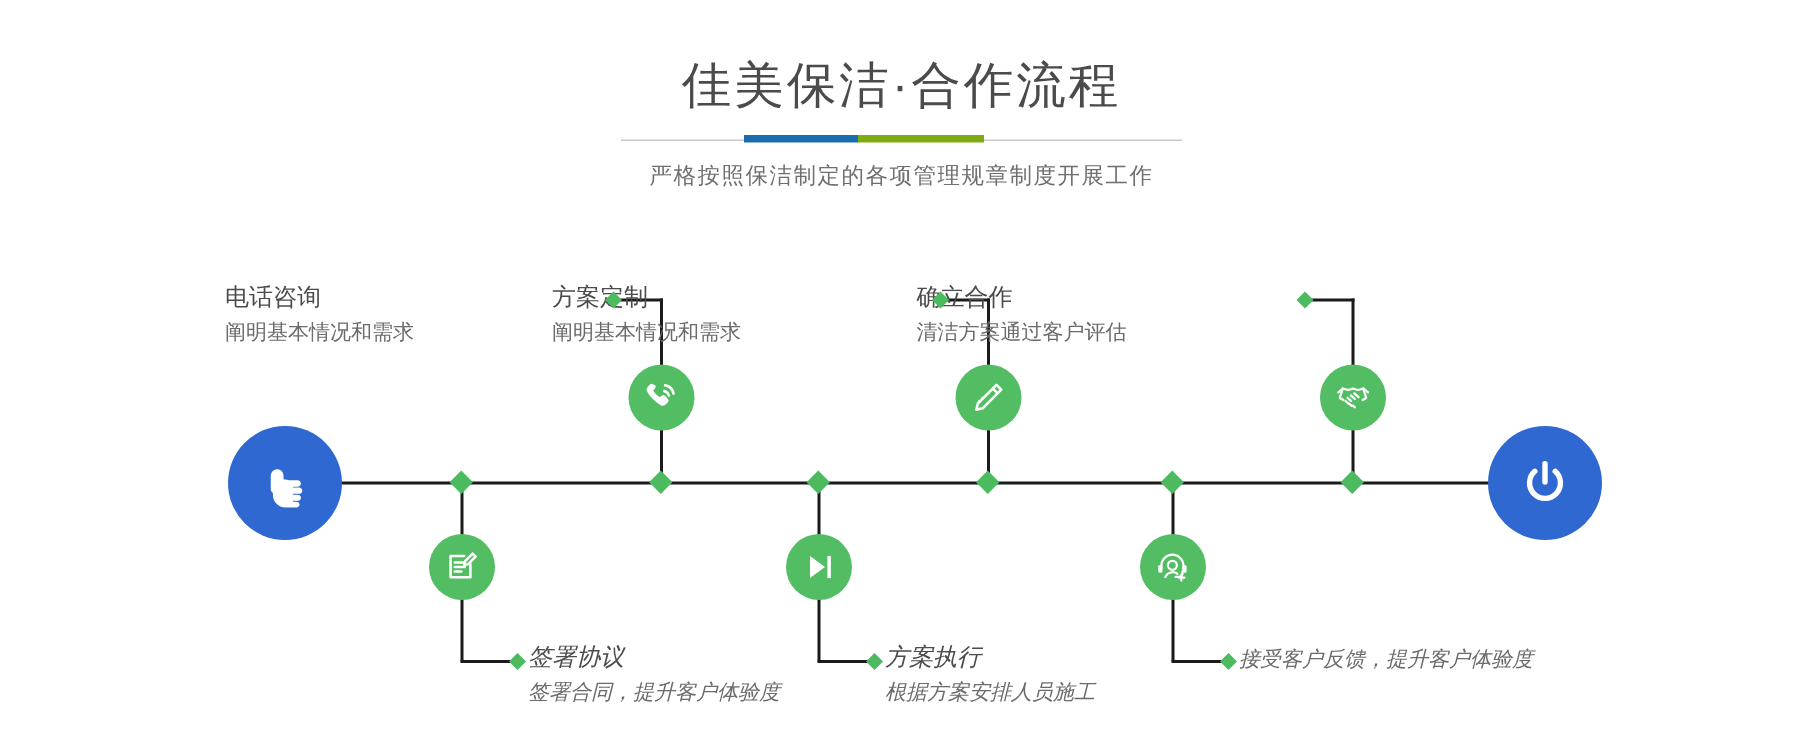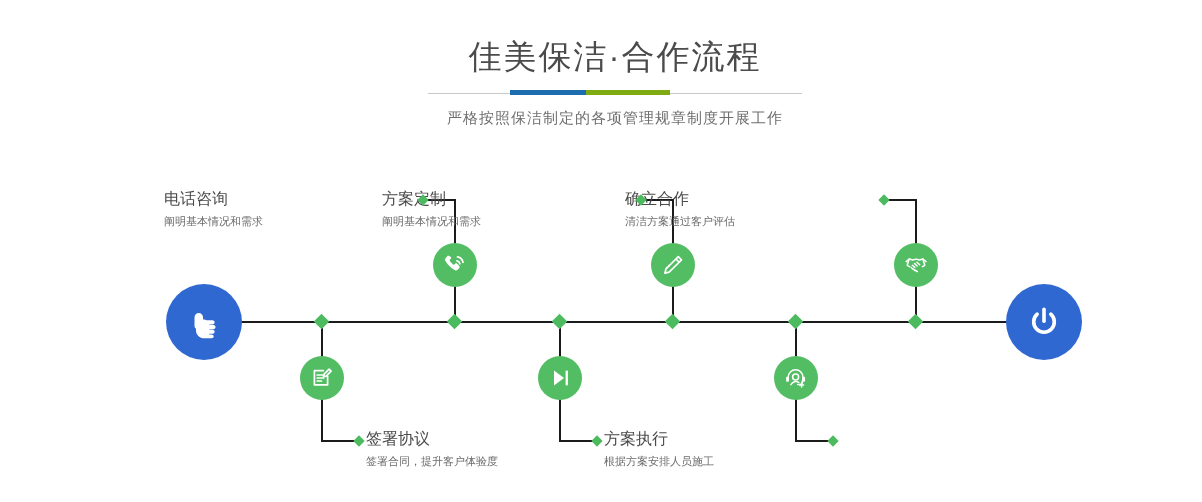--- a/index.html
+++ b/index.html
@@ -10,21 +10,20 @@
     width: 1202px;
     height: 502px;
     background: #ffffff;
     font-family: "Liberation Sans", sans-serif;
     overflow: hidden;
   }
   #root {
     position: relative;
     width: 1069px;
     height: 502px;
-    margin-left: 14px;
   }
 
   
   .header {
     position: absolute;
     left: 0;
     top: 0;
     width: 1202px;
     text-align: center;
   }
@@ -155,31 +154,32 @@
     position: absolute;
     z-index: 2;
   }
   .label-block .step-title {
     font-size: 16px;
     line-height: 22px;
     color: #4b4b4b;
     white-space: nowrap;
   }
   .label-block .step-desc {
-    font-size: 11px;
+    font-size: 14px;
     line-height: 20px;
     color: #6b6b6b;
     white-space: nowrap;
     margin-top: 1px;
   }
   .label-block.right-align {
     text-align: left;
   }
   .label-block.left-align {
     text-align: left;
+    font-style: italic;
   }
 
   svg { display: block; }
 </style>
 </head>
 <body>
 
 <div id="root">
 
   <div class="header">
@@ -330,15 +330,16 @@
           <path d="M5.2 12.6H3.9v3.4h1.3zM20.0 12.6h1.3v3.4h-1.3z"></path>
           <path d="M19.3 16.0v1.3c0 1.3-1.1 2.3-2.4 2.3h-2.2"></path>
           <circle cx="12.6" cy="11.9" r="3.0"></circle>
           <path d="M7.9 19.6a5.4 5.4 0 0 1 8.0-2.1"></path>
           <path d="M18.6 18.0v4.0M16.6 20.0h4.0"></path>
         </g>
       </svg>
     </span>
   </div>
   <div class="label-block left-align" style="left:826px; top:428px; width:280px;">
+    <div class="step-desc">接受客户反馈，提升客户体验度</div>
   </div>
 
 </div>
 
 </body></html>

